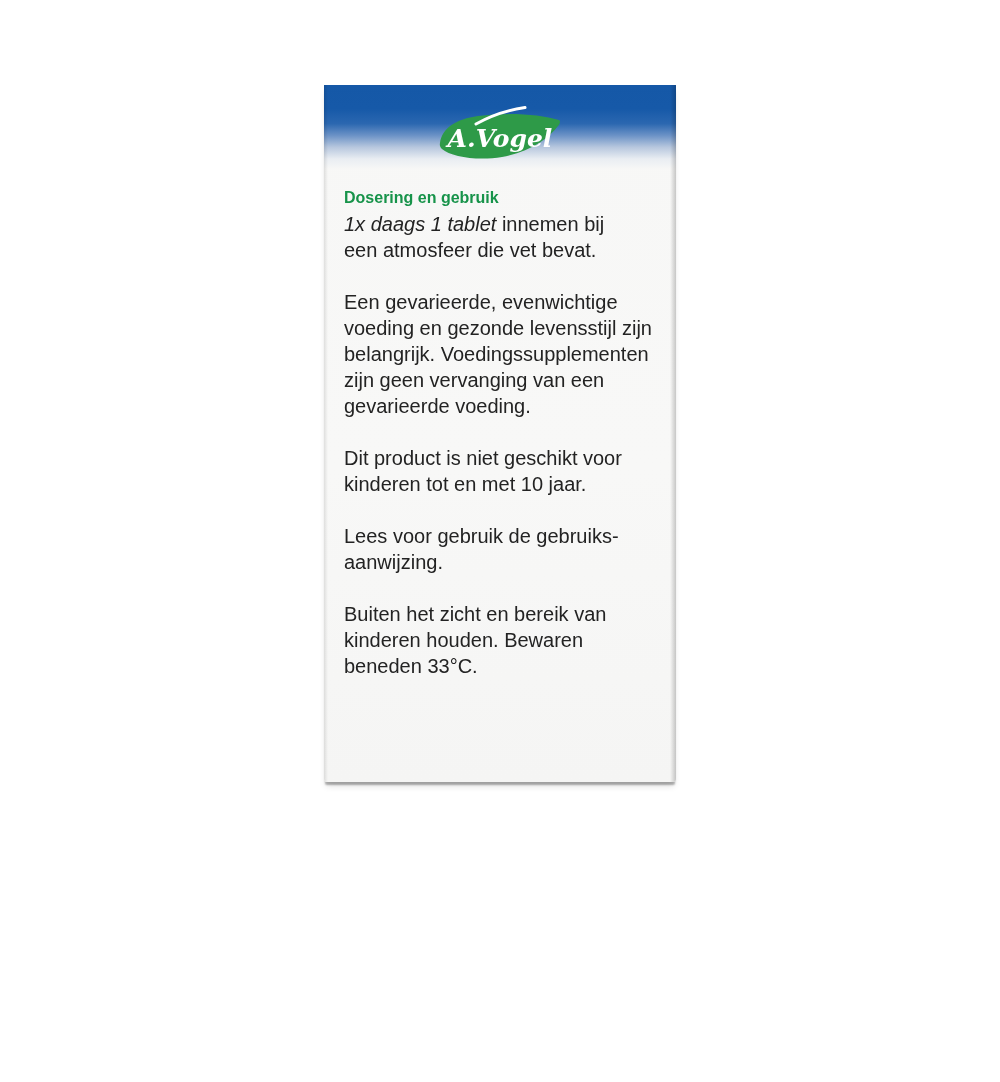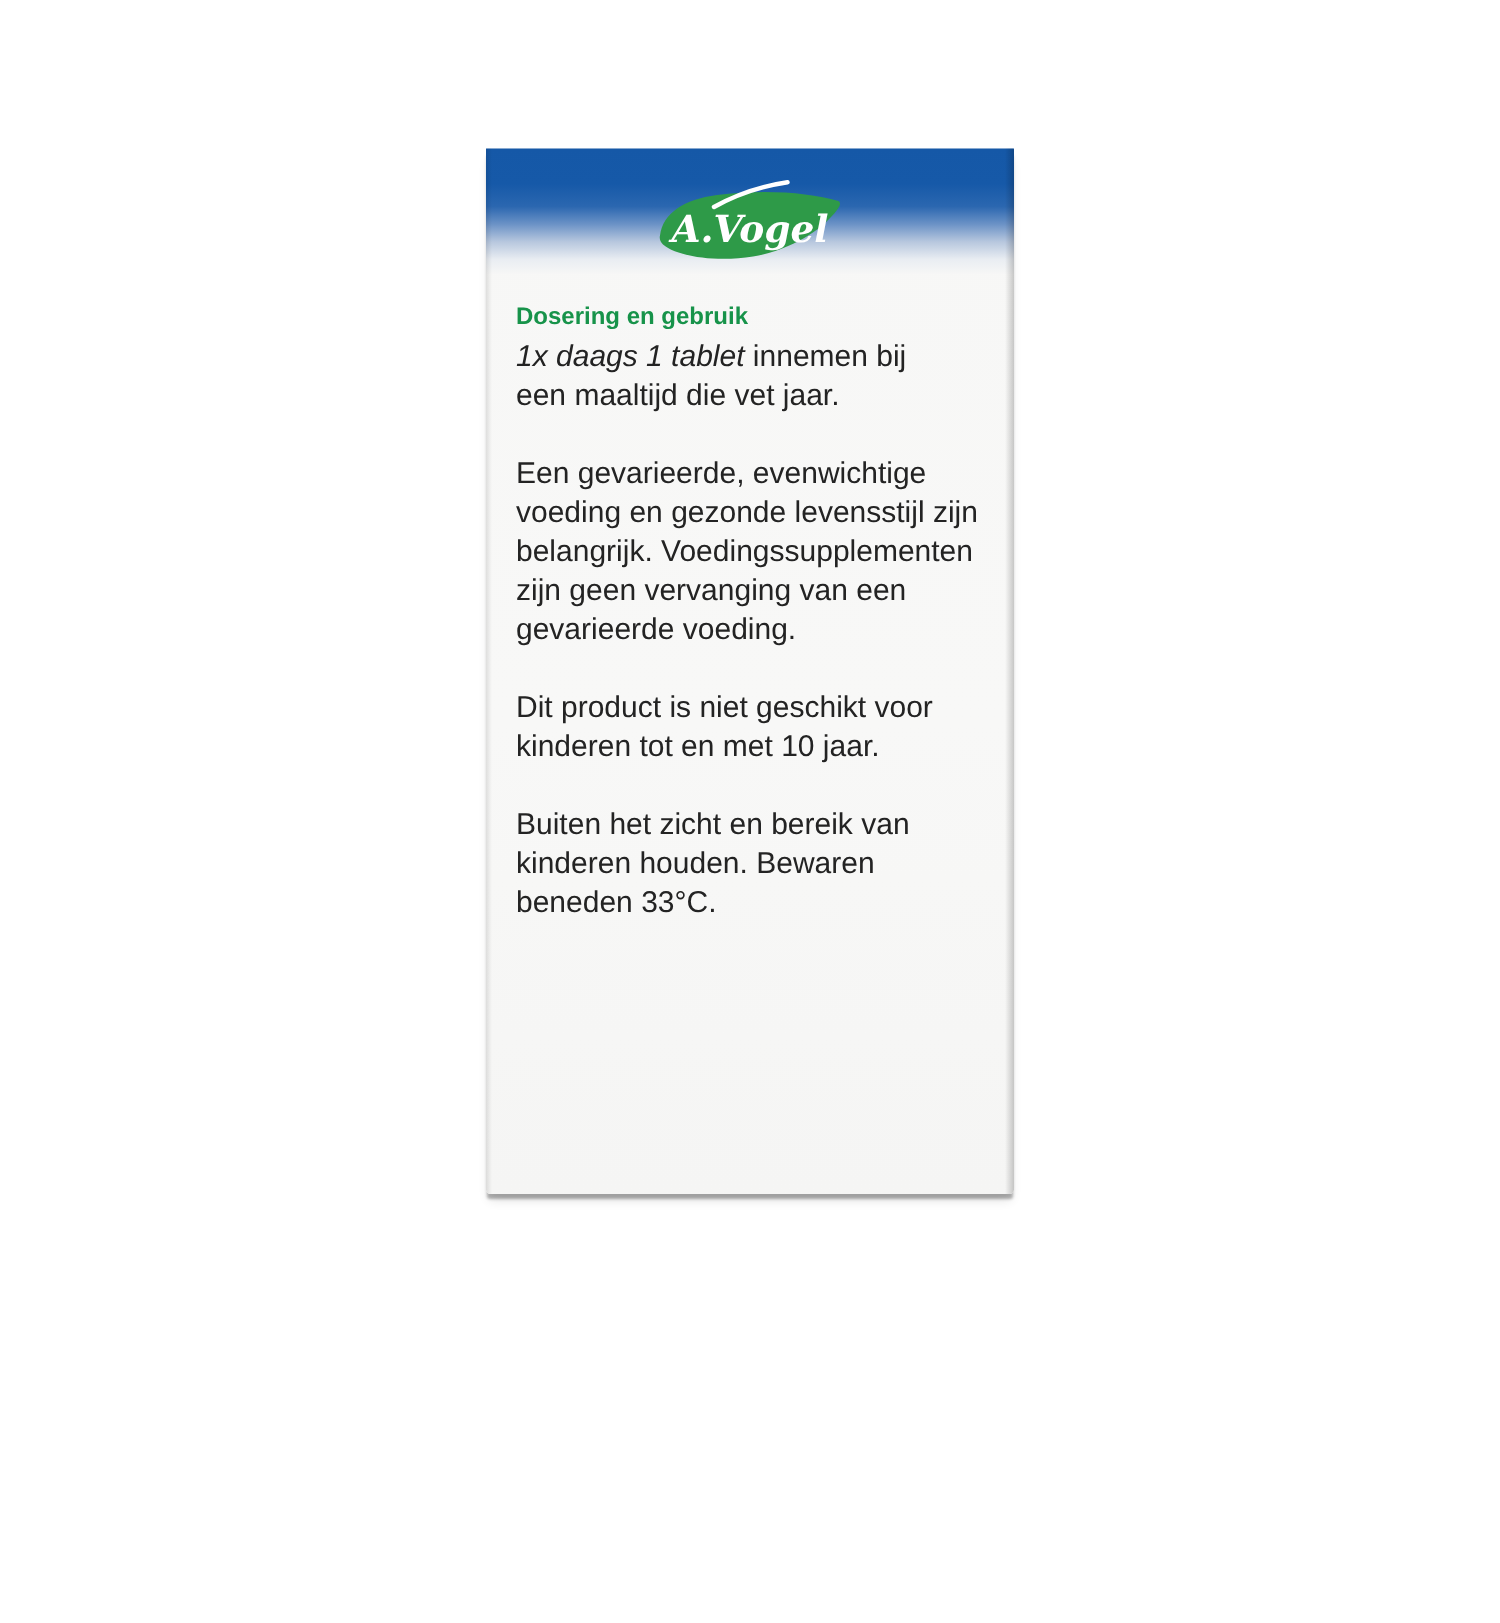--- a/index.html
+++ b/index.html
@@ -5,21 +5,21 @@
   html, body { margin: 0; padding: 0; }
   body {
     width: 1000px; height: 1082px;
     background: #ffffff;
     font-family: "Liberation Sans", sans-serif;
     position: relative;
     overflow: hidden;
   }
   .panel {
     position: absolute;
-    left: 324px; top: 99px;
+    left: 324px; top: 85px;
     width: 352px; height: 697px;
     background: linear-gradient(180deg, #f7f7f6 0%, #f8f8f7 55%, #f5f5f4 100%);
     border-radius: 1px 1px 3px 3px;
     box-shadow: 0 4px 2px -1px rgba(0,0,0,0.30), 0 6px 7px -2px rgba(0,0,0,0.12);
   }
   .band {
     position: absolute;
     left: 0; top: 0; right: 0;
     height: 84px;
     background: linear-gradient(180deg,
@@ -86,31 +86,33 @@
                C2,40 1.5,38 2,36 Z" fill="#2e9a48"></path>
       <path d="M38,17 C54,8 70,3 87,0.5" fill="none" stroke="#ffffff" stroke-width="3" stroke-linecap="round"></path>
       <text x="62" y="40" text-anchor="middle" font-size="25">A.Vogel</text>
     </g>
   </svg>
 
   <div class="content">
 
     <h2>Dosering en gebruik</h2>
     <p class="para"><em>1x daags 1 tablet</em><span> innemen bij
-een maaltijd die vet jaar.</span></p>
+een atmosfeer die vet bevat.</span></p>
 
     <p class="para">Een gevarieerde, evenwichtige
 voeding en gezonde levensstijl zijn
 belangrijk. Voedingssupplementen
 zijn geen vervanging van een
 gevarieerde voeding.</p>
 
     <p class="para">Dit product is niet geschikt voor
 kinderen tot en met 10 jaar.</p>
 
+    <p class="para">Lees voor gebruik de gebruiks-
+aanwijzing.</p>
 
     <p class="para">Buiten het zicht en bereik van
 kinderen houden. Bewaren
 beneden 33°C.</p>
 
 
   </div>
 
   <div class="edge-left"></div>
   <div class="edge-right"></div>

